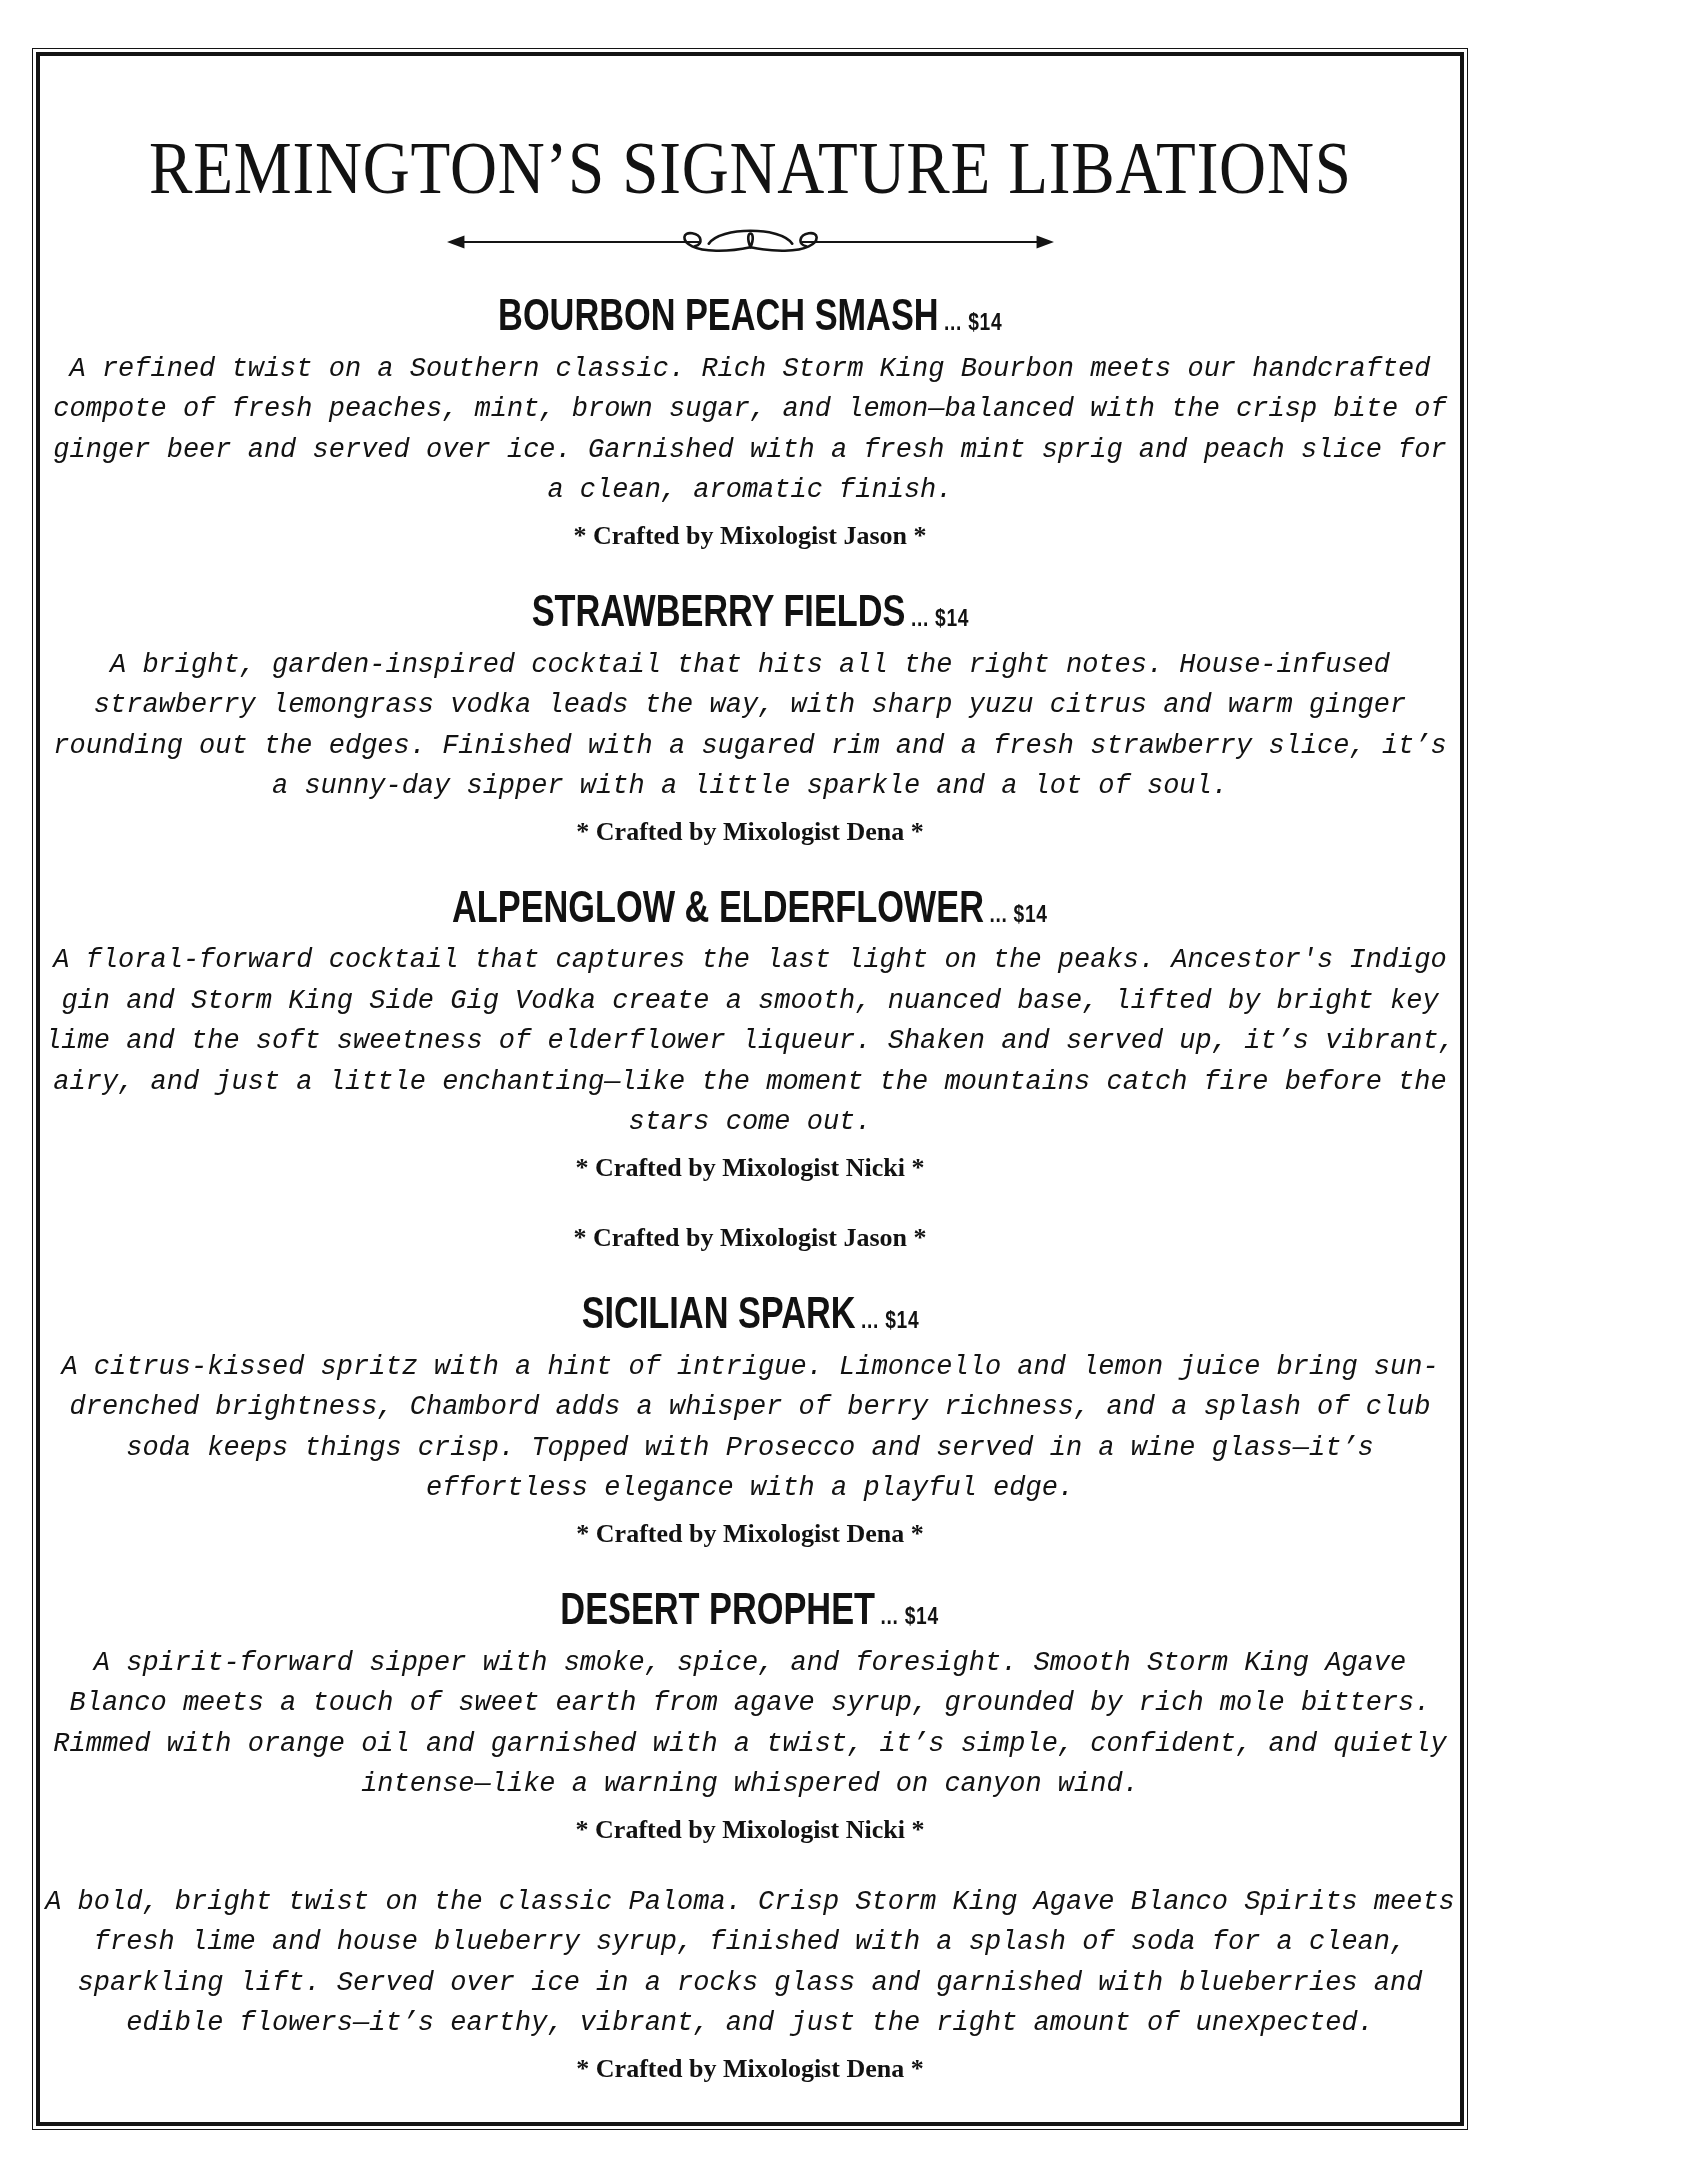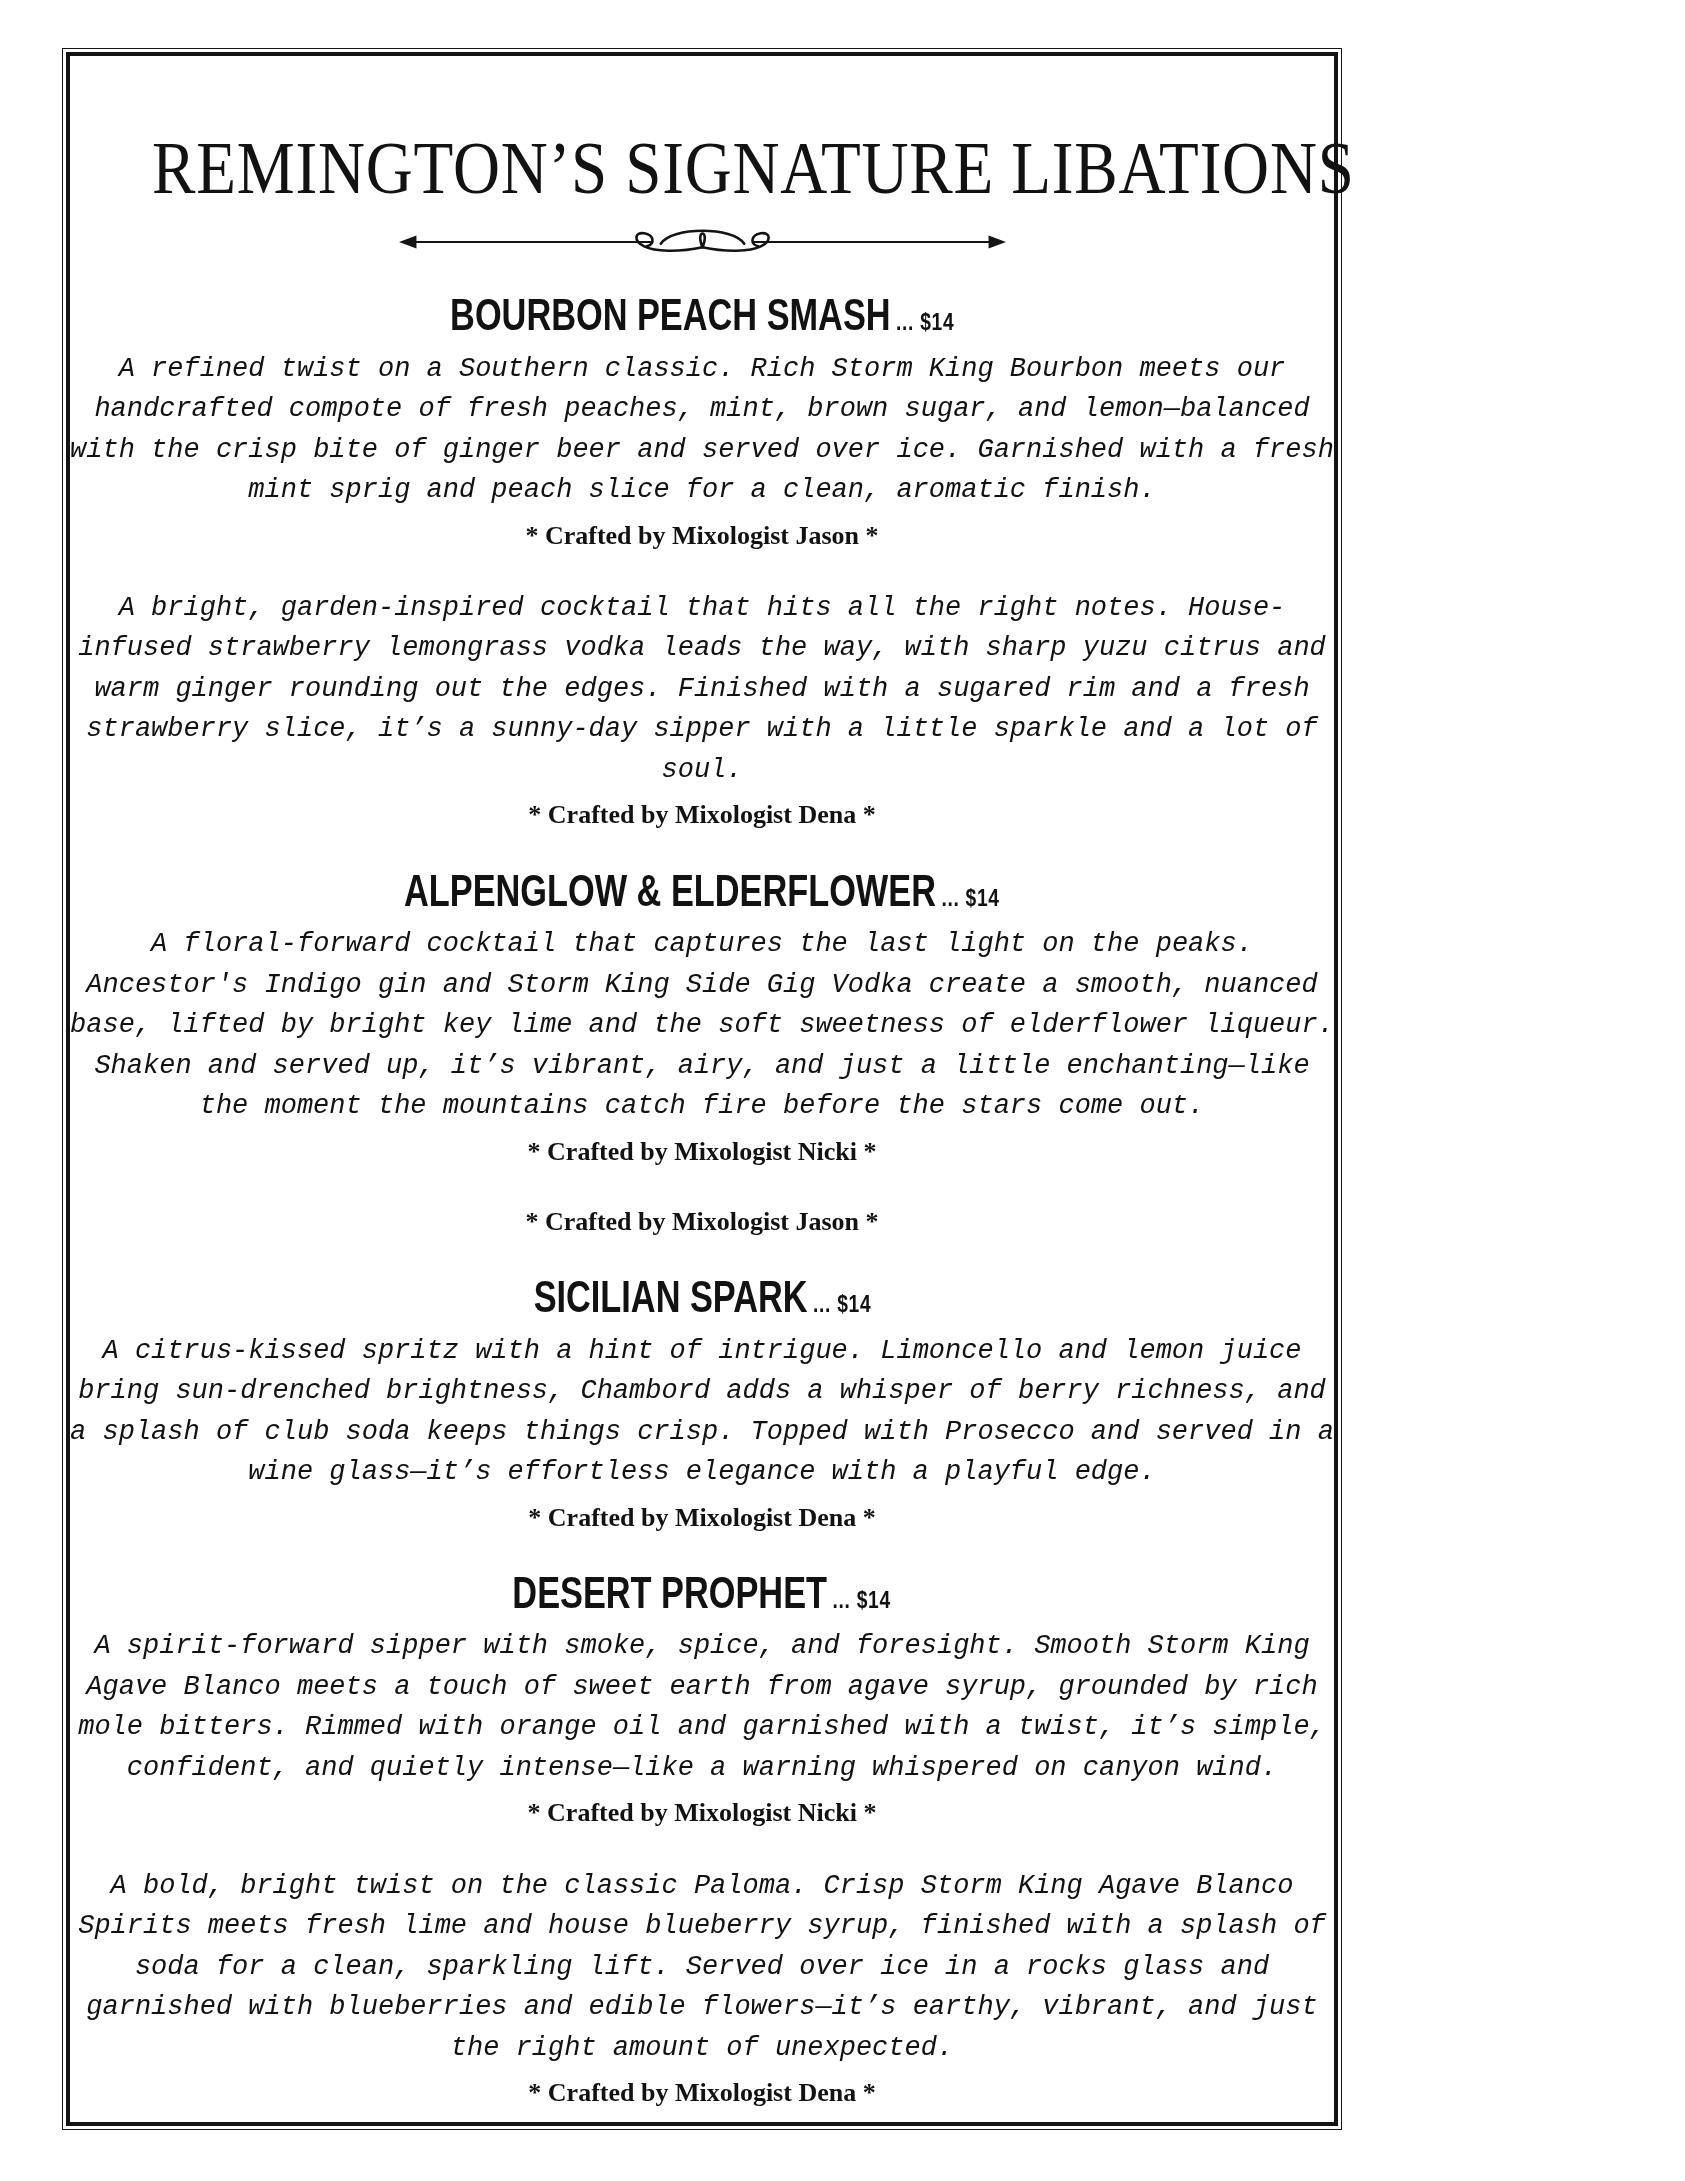--- a/index.html
+++ b/index.html
@@ -10,23 +10,23 @@
   body {
     width: 1685px;
     height: 2181px;
     position: relative;
     font-family: "Liberation Serif", serif;
     color: #121212;
     overflow: hidden;
   }
   .frame-outer {
     position: absolute;
-    left: 62px;
+    left: 32px;
     top: 48px;
-    width: 1280px;
+    width: 1436px;
     height: 2082px;
     border: 1.8px solid #141414;
     box-sizing: border-box;
   }
   .frame-inner {
     position: absolute;
     inset: 2.6px;
     border: 4.4px solid #141414;
     box-sizing: border-box;
   }
@@ -131,20 +131,21 @@
         </svg>
       </div>
 
       <section class="item">
         <h2 class="item-heading"><span class="heading-condense"><span>BOURBON PEACH SMASH</span><span class="item-price">... $14</span></span></h2>
         <p class="item-description">A refined twist on a Southern classic. Rich Storm King Bourbon meets our handcrafted compote of fresh peaches, mint, brown sugar, and lemon—balanced with the crisp bite of ginger beer and served over ice. Garnished with a fresh mint sprig and peach slice for a clean, aromatic finish.</p>
         <p class="item-credit">* Crafted by Mixologist Jason *</p>
       </section>
 
       <section class="item">
+        <h2 class="item-heading"><span class="heading-condense"><span>STRAWBERRY FIELDS</span><span class="item-price">... $14</span></span></h2>
         <p class="item-description">A bright, garden-inspired cocktail that hits all the right notes. House-infused strawberry lemongrass vodka leads the way, with sharp yuzu citrus and warm ginger rounding out the edges. Finished with a sugared rim and a fresh strawberry slice, it’s a sunny-day sipper with a little sparkle and a lot of soul.</p>
         <p class="item-credit">* Crafted by Mixologist Dena *</p>
       </section>
 
       <section class="item">
         <h2 class="item-heading"><span class="heading-condense"><span>ALPENGLOW &amp; ELDERFLOWER</span><span class="item-price">... $14</span></span></h2>
         <p class="item-description">A floral-forward cocktail that captures the last light on the peaks. Ancestor's Indigo gin and Storm King Side Gig Vodka create a smooth, nuanced base, lifted by bright key lime and the soft sweetness of elderflower liqueur. Shaken and served up, it’s vibrant, airy, and just a little enchanting—like the moment the mountains catch fire before the stars come out.</p>
         <p class="item-credit">* Crafted by Mixologist Nicki *</p>
       </section>
 

